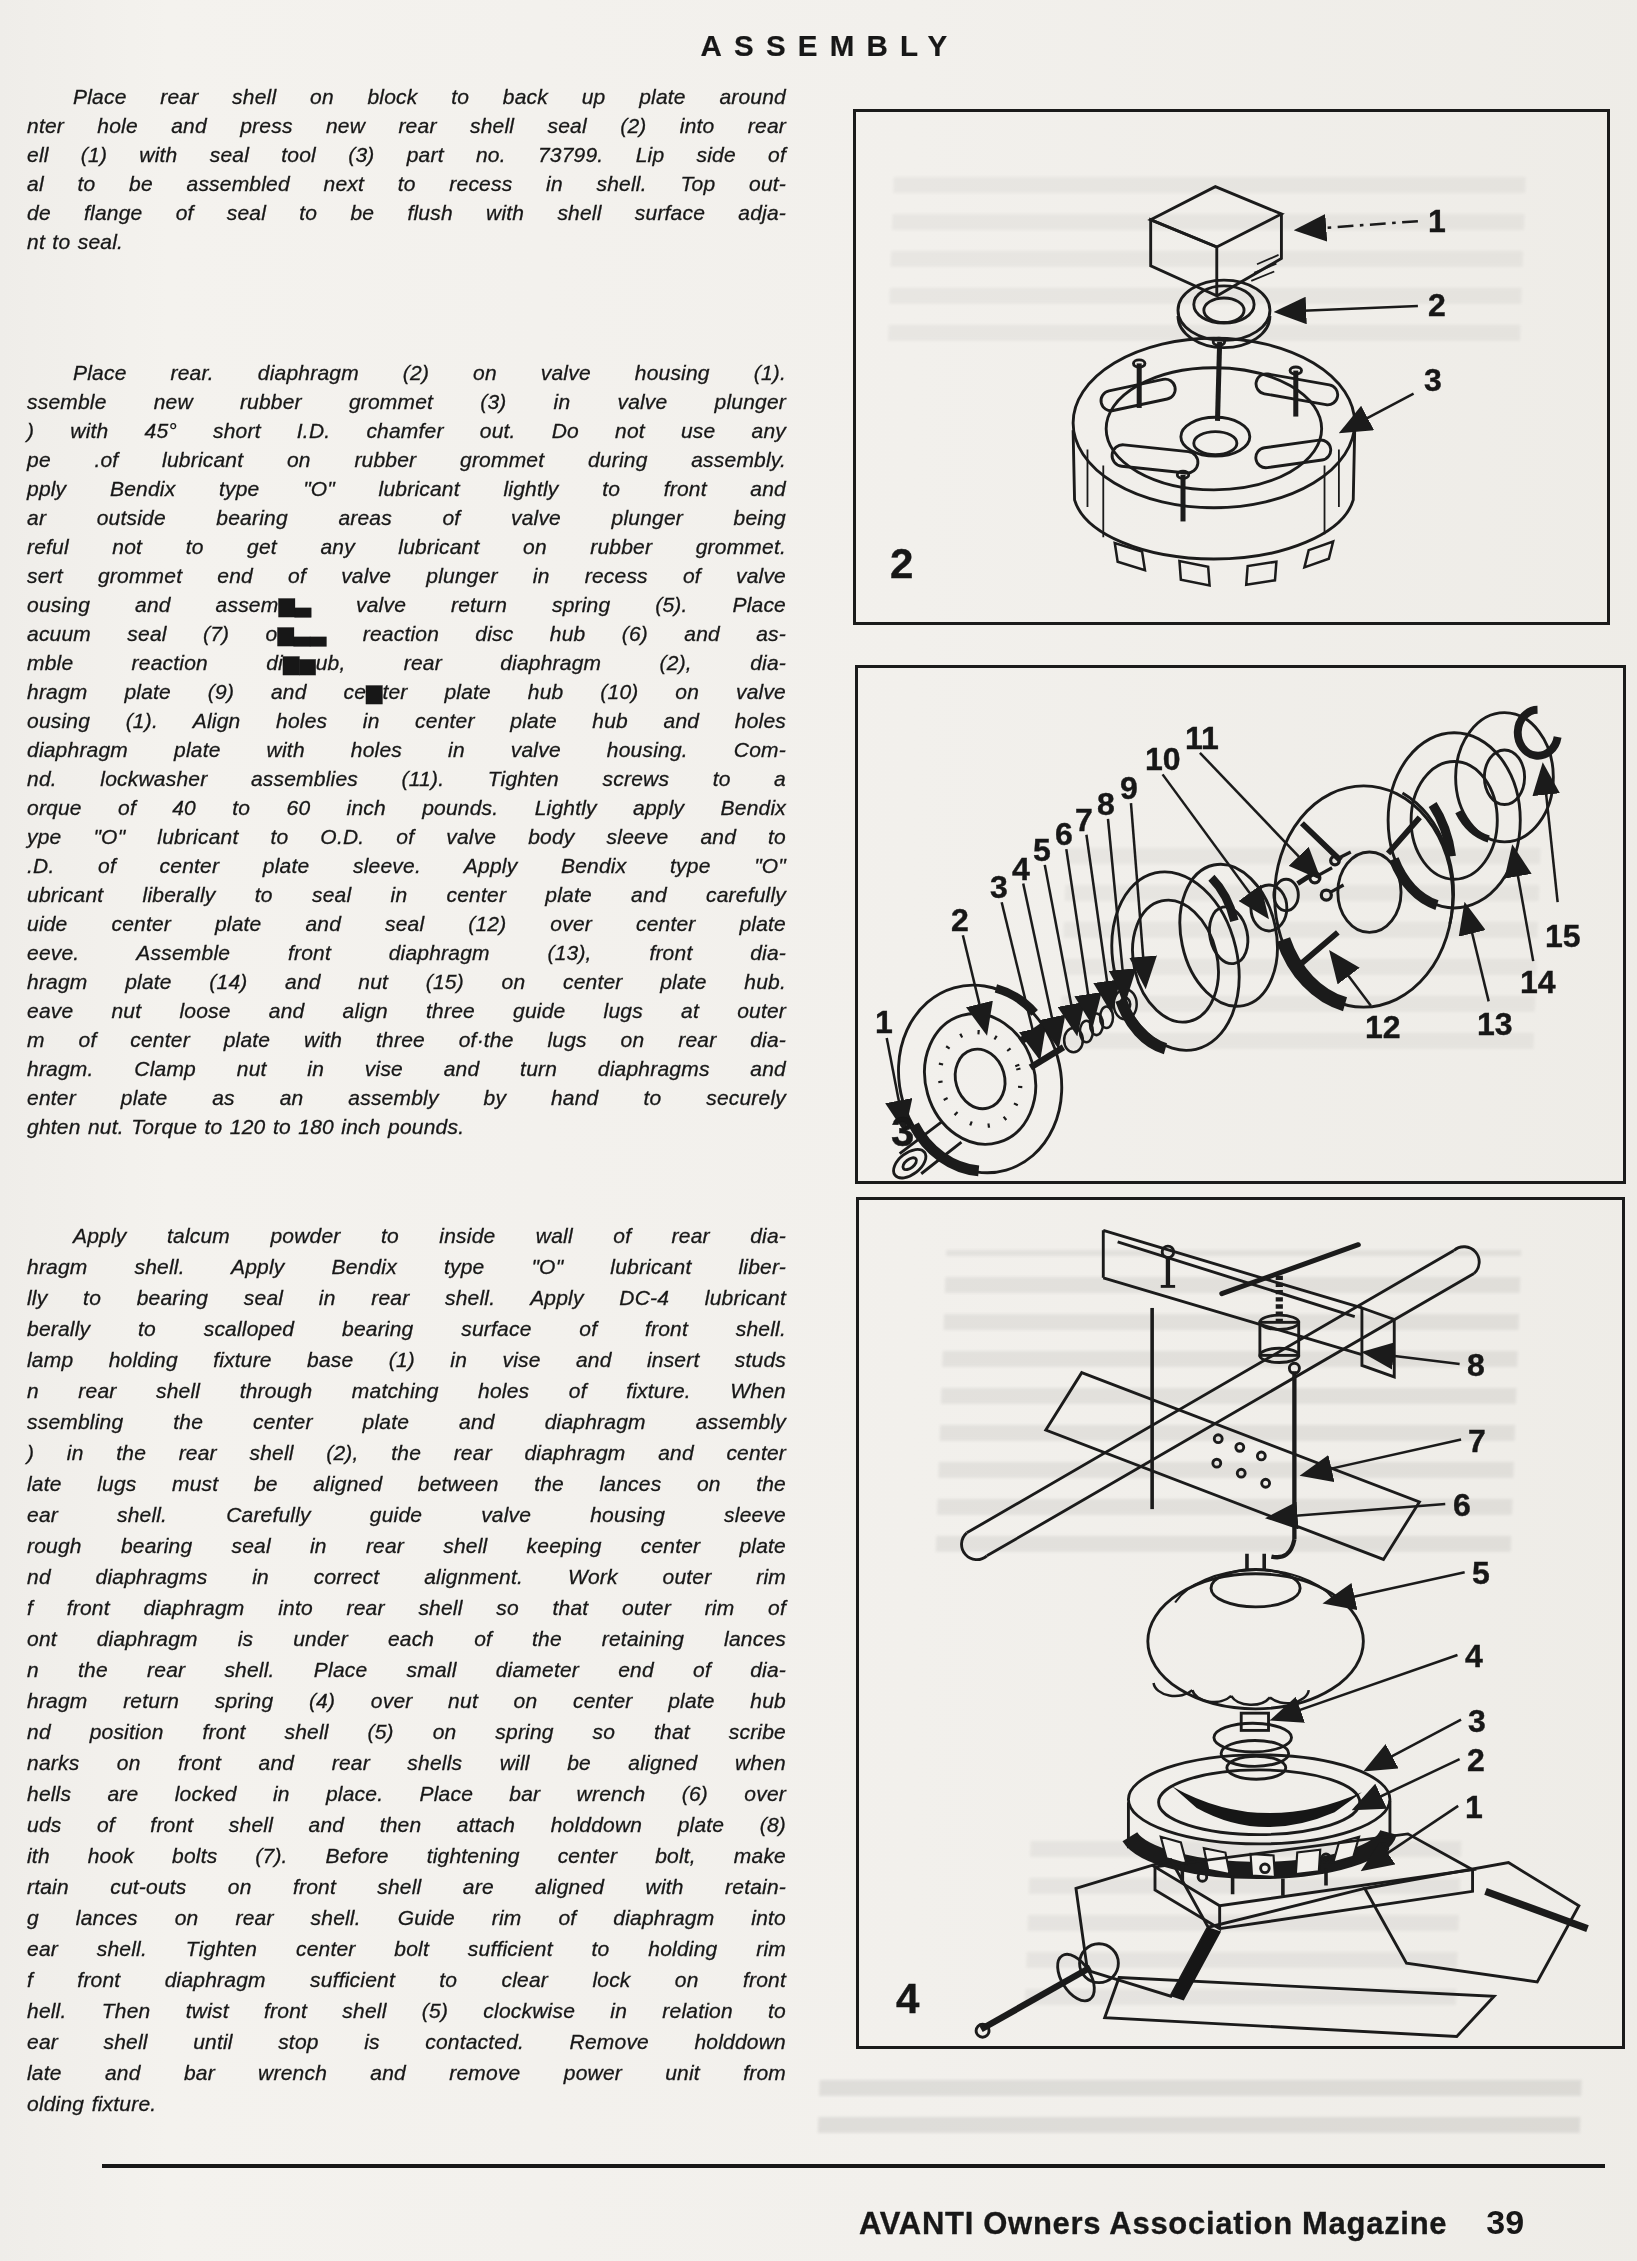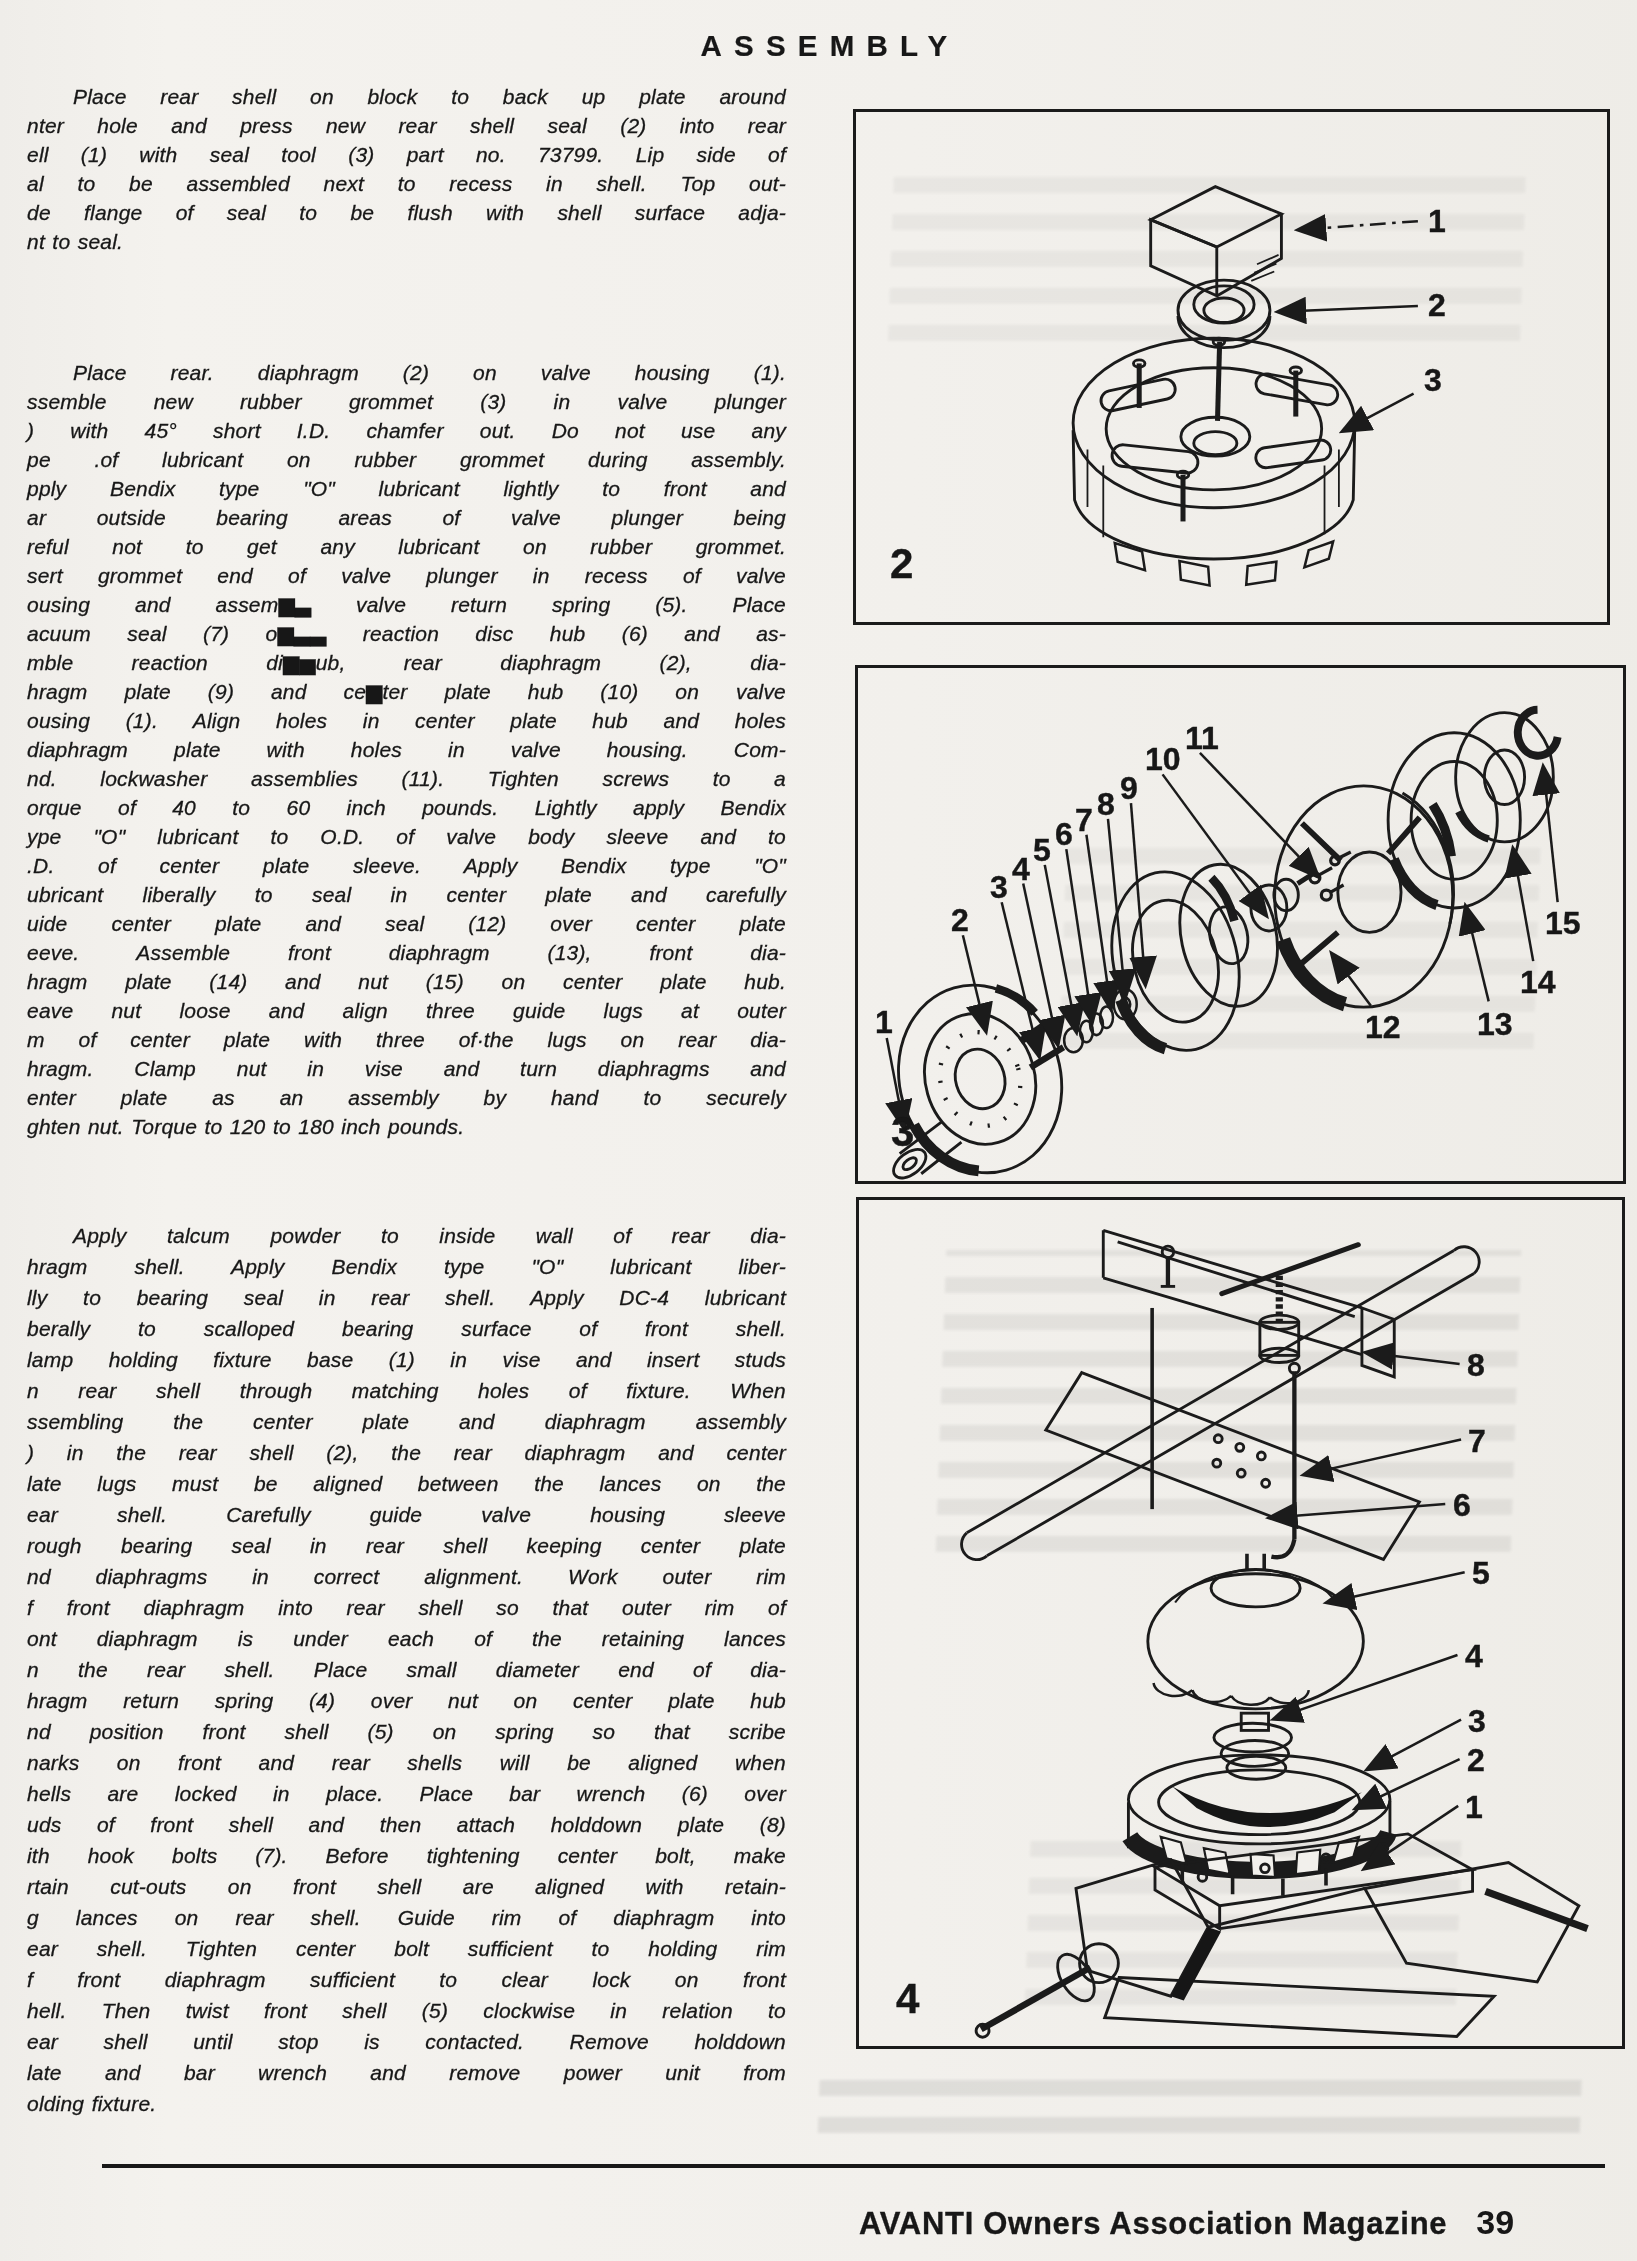--- a/index.html
+++ b/index.html
@@ -15,21 +15,21 @@
   .para.p2{margin-bottom:79px;}
   .para.p3{line-height:31px;}
   .ln{text-align:justify;text-align-last:justify;}
   .ln.last{text-align-last:left;}
   .ln.ind{text-indent:46px;}
   .fig{position:absolute;border:3.6px solid #1b1b1b;}
   .fig svg{position:absolute;left:0;top:0;width:100%;height:100%;}
   .co{position:absolute;font-weight:bold;font-size:32px;-webkit-text-stroke:0.4px #171717;}
   .fignum{position:absolute;font-weight:bold;font-size:42px;-webkit-text-stroke:0.4px #171717;}
   .rule{position:absolute;background:#181818;}
-  .footer{position:absolute;left:859px;top:2203px;display:flex;align-items:baseline;gap:29px;}
+  .footer{position:absolute;left:859px;top:2203px;display:flex;align-items:baseline;gap:39px;}
   .footer .mag{font-size:31px;font-weight:bold;letter-spacing:0.7px;-webkit-text-stroke:0.3px #171717;}
   .footer .pg{font-size:34px;font-weight:bold;}
   .ghost{position:absolute;filter:blur(1.4px);transform:skewX(-2deg);
          background:repeating-linear-gradient(0deg,#3c3c3c 0 16px,transparent 16px 37px);}
 </style>
 </head>
 <body>
 
 <div class="page">
 
@@ -254,21 +254,21 @@
     <span class="co" style="left:175px;top:164px">5</span>
     <span class="co" style="left:197px;top:148px">6</span>
     <span class="co" style="left:217px;top:134px">7</span>
     <span class="co" style="left:239px;top:118px">8</span>
     <span class="co" style="left:262px;top:102px">9</span>
     <span class="co" style="left:287px;top:73px">10</span>
     <span class="co" style="left:327px;top:52px">11</span>
     <span class="co" style="left:507px;top:341px">12</span>
     <span class="co" style="left:619px;top:338px">13</span>
     <span class="co" style="left:662px;top:296px">14</span>
-    <span class="co" style="left:687px;top:237px">15</span>
+    <span class="co" style="left:687px;top:250px">15</span>
     <span class="fignum" style="left:33px;top:440px">3</span>
   </div>
 
   <div class="fig" style="left:856px;top:1197px;width:763px;height:846px">
     <svg viewBox="0 0 1062 1177">
       <g stroke="#1b1b1b" fill="none" stroke-width="4">
         <path d="M340 42 L700 150 M340 108 L700 215 M340 42 V108 M360 58 L690 162"></path>
         <path d="M700 150 L700 230 L745 246 L745 166 Z"></path>
         <path d="M430 80 V120" stroke-width="6"></path>
           <circle cx="430" cy="72" r="8"></circle>

